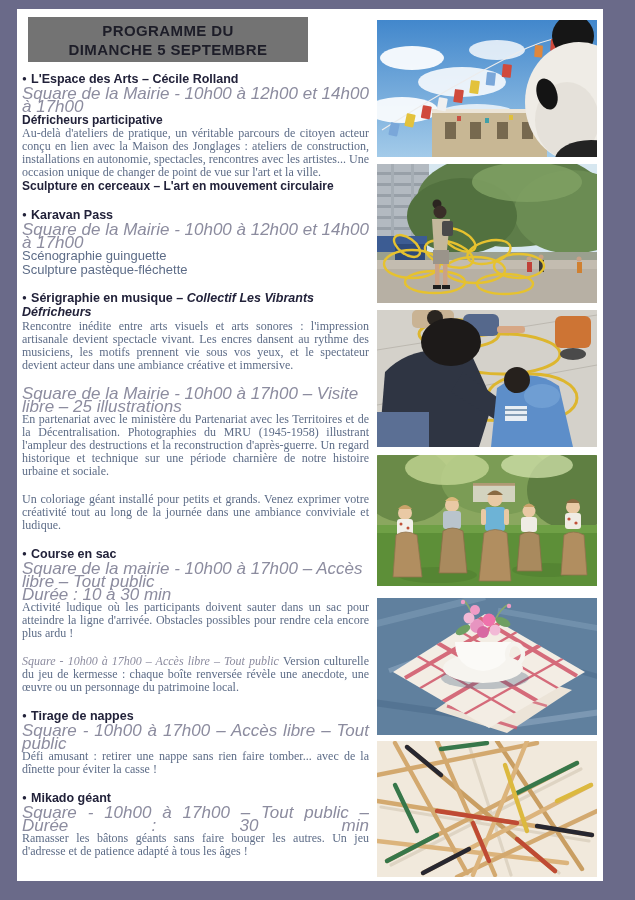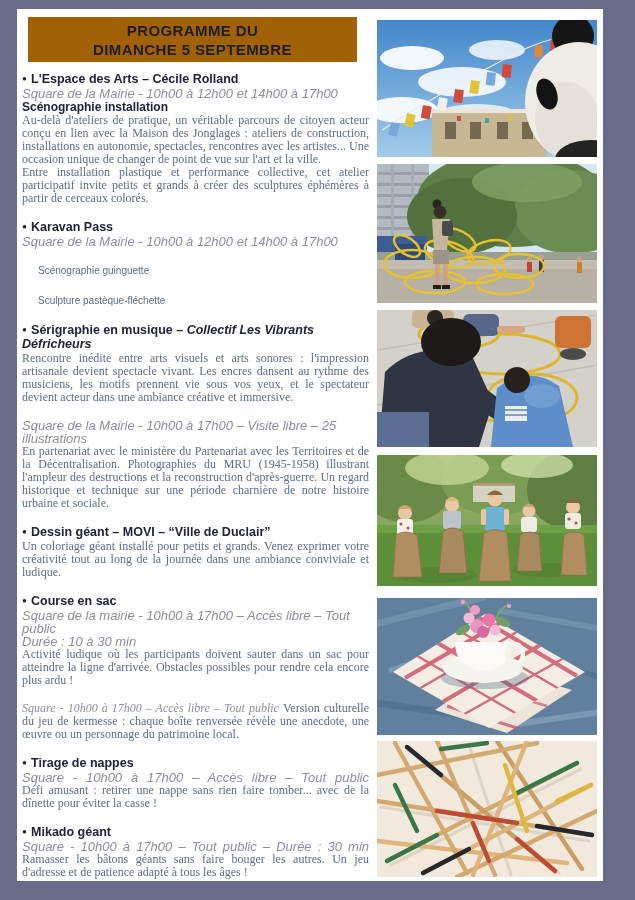--- a/index.html
+++ b/index.html
@@ -1,33 +1,33 @@
 <!DOCTYPE html>
 <html><head>
 <meta charset="utf-8">
 <style>
   html,body{margin:0;padding:0;background:#6a6a89;}
   .page{position:relative;width:635px;height:900px;background:#6a6a89;overflow:hidden;
         font-family:"Liberation Sans",sans-serif;}
   .card{position:absolute;left:17px;top:9px;width:586px;height:872px;background:#ffffff;}
-  .header-box{position:absolute;left:11px;top:8px;width:329px;height:45px;background:#a16207;
+  .header-box{position:absolute;left:11px;top:8px;width:280px;height:45px;background:#737373;
               display:flex;flex-direction:column;justify-content:center;align-items:center;}
   .title-line{font-weight:bold;font-size:15px;line-height:19px;color:#1d1d28;letter-spacing:.4px;}
   .left-col{position:absolute;left:5px;top:58px;width:347px;}
   .section{margin-top:15px;}
   .section:first-child{margin-top:5px;}
   .section:nth-child(8){}
   .h{margin:0 0 1px 0;font-size:12.5px;font-weight:bold;color:#22223a;line-height:14px;}
   .bullet{font-size:8px;vertical-align:2px;margin-right:2px;}
   .ti{font-style:italic;}
-  .meta{margin:0;font-style:italic;color:#8c8c9f;font-size:13px;line-height:13px;}
+  .meta{margin:0;font-style:italic;color:#8c8c9f;font-size:17px;line-height:13px;}
   .stretch{text-align:justify;text-align-last:justify;}
   .sh{margin:0;font-weight:bold;color:#22223a;font-size:12px;line-height:14px;}
   .body{margin:0;color:#5d6c87;font-size:12px;line-height:13px;text-align:justify;font-family:Liberation Serif, serif;}
-  .plain{margin:16px;color:#5d6c87;font-size:10px;line-height:13.5px;}
+  .plain{margin:0;color:#5d6c87;font-size:13px;line-height:13.5px;}
   .meta-inline{font-style:italic;color:#8c8c9f;}
   .right-col{position:absolute;left:360px;top:0;width:220px;height:872px;}
   figure{position:absolute;left:0;width:220px;margin:0;overflow:hidden;}
   figure svg{display:block;width:100%;height:100%;}
   .p1{top:11px;height:137px;}
   .p2{top:155px;height:139px;}
   .p3{top:301px;height:137px;}
   .p4{top:446px;height:131px;}
   .p5{top:589px;height:137px;}
   .p6{top:732px;height:136px;}
@@ -40,40 +40,39 @@
 
     <div class="header-box">
       <div class="title-line">PROGRAMME DU</div>
       <div class="title-line">DIMANCHE 5 SEPTEMBRE</div>
     </div>
 
     <div class="left-col" id="sections">
         <div class="section">
           <p class="h"><span class="bullet">● </span>L'Espace des Arts – Cécile Rolland</p>
           <p class="meta">Square de la Mairie - 10h00 à 12h00 et 14h00 à 17h00</p>
-          <p class="sh">Scénographie installation</p>
+          <p class="sh">Défricheurs participative</p>
           <p class="body">Au-delà d'ateliers de pratique, un véritable parcours de citoyen acteur conçu en lien avec la Maison des Jonglages : ateliers de construction, installations en autonomie, spectacles, rencontres avec les artistes... Une occasion unique de changer de point de vue sur l'art et la ville.</p>
-          <p class="body">Entre installation plastique et performance collective, cet atelier participatif invite petits et grands à créer des sculptures éphémères à partir de cerceaux colorés.</p>
+          <p class="sh">Sculpture en cerceaux – L'art en mouvement circulaire</p>
         </div>
         <div class="section">
           <p class="h"><span class="bullet">● </span>Karavan Pass</p>
           <p class="meta">Square de la Mairie - 10h00 à 12h00 et 14h00 à 17h00</p>
           <p class="plain">Scénographie guinguette</p>
           <p class="plain">Sculpture pastèque-fléchette</p>
         </div>
         <div class="section">
           <p class="h"><span class="bullet">● </span>Sérigraphie en musique – <em class="ti">Collectif Les Vibrants Défricheurs</em></p>
           <p class="body">Rencontre inédite entre arts visuels et arts sonores : l'impression artisanale devient spectacle vivant. Les encres dansent au rythme des musiciens, les motifs prennent vie sous vos yeux, et le spectateur devient acteur dans une ambiance créative et immersive.</p>
         </div>
         <div class="section">
           <p class="meta">Square de la Mairie - 10h00 à 17h00 – Visite libre – 25 illustrations</p>
           <p class="body">En partenariat avec le ministère du Partenariat avec les Territoires et de la Décentralisation. Photographies du MRU (1945-1958) illustrant l'ampleur des destructions et la reconstruction d'après-guerre. Un regard historique et technique sur une période charnière de notre histoire urbaine et sociale.</p>
         </div>
         <div class="section">
-          <p class="h"><span class="bullet">● </span>Dessin géant – MOVI – “Ville de Duclair”</p>
           <p class="body">Un coloriage géant installé pour petits et grands. Venez exprimer votre créativité tout au long de la journée dans une ambiance conviviale et ludique.</p>
         </div>
         <div class="section">
           <p class="h"><span class="bullet">● </span>Course en sac</p>
           <p class="meta">Square de la mairie - 10h00 à 17h00 – Accès libre – Tout public</p>
           <p class="meta">Durée : 10 à 30 min</p>
           <p class="body">Activité ludique où les participants doivent sauter dans un sac pour atteindre la ligne d'arrivée. Obstacles possibles pour rendre cela encore plus ardu !</p>
         </div>
         <div class="section">
           <p class="body"><em class="meta-inline">Square - 10h00 à 17h00 – Accès libre – Tout public </em>Version culturelle du jeu de kermesse : chaque boîte renversée révèle une anecdote, une œuvre ou un personnage du patrimoine local.</p>

